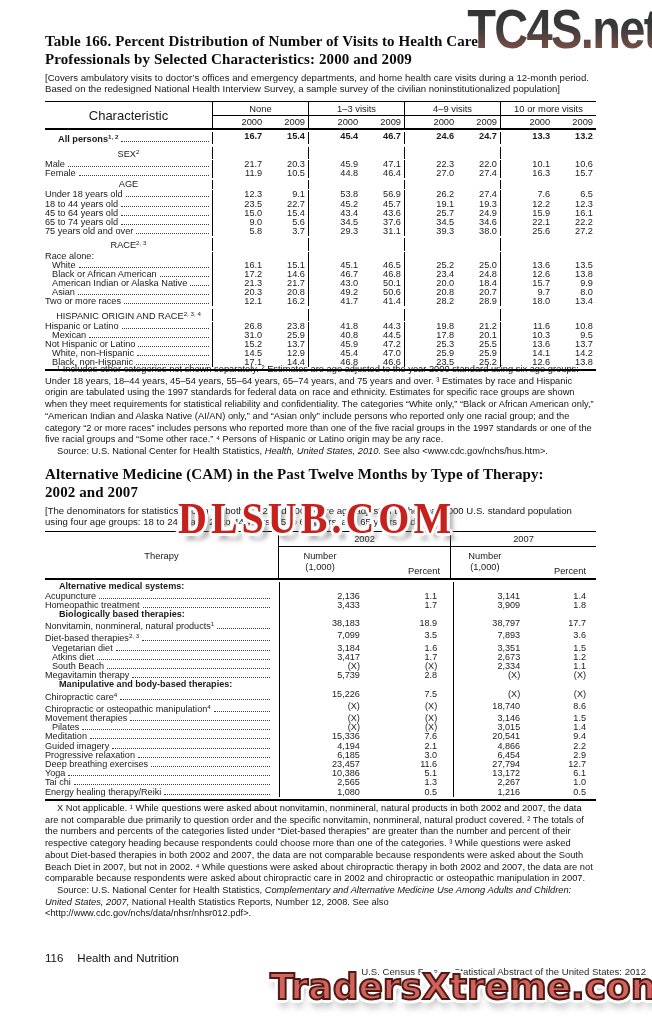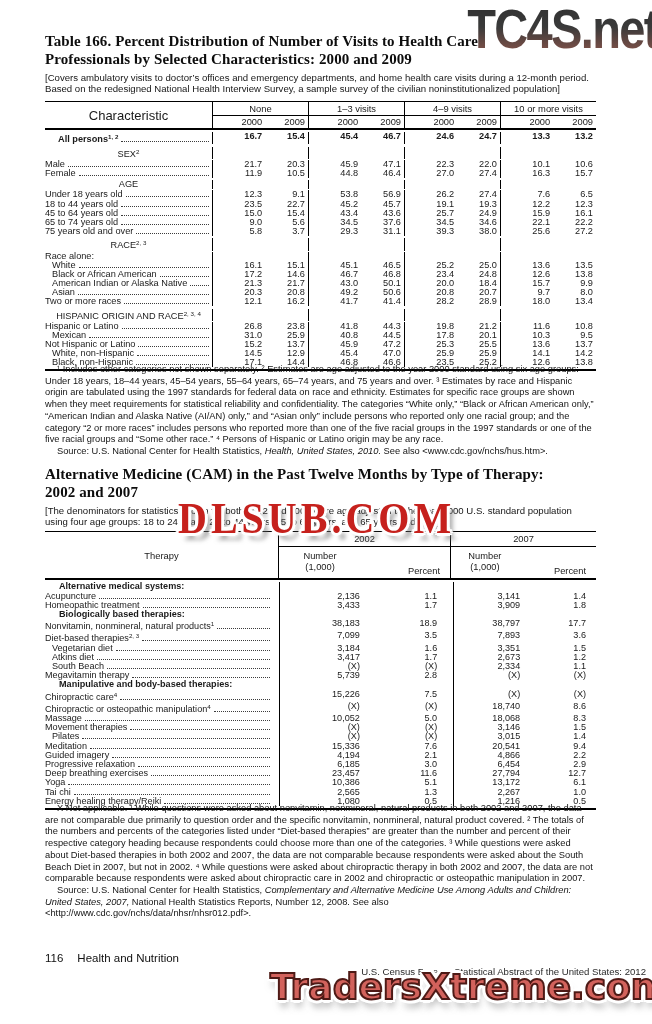--- a/index.html
+++ b/index.html
@@ -839,34 +839,20 @@
               <div class="cn">(X)</div>
               <div class="cp">(X)</div>
             </div>
             <div class="g167 w1">
               <div class="cn">18,740</div>
               <div class="cp">8.6</div>
             </div>
           </div>
           <div class="r167 data">
             <div class="lbl167">
-              <span class="txt">Massage</span>
-              <span class="lead"></span>
-            </div>
-            <div class="g167 w0">
-              <div class="cn">10,052</div>
-              <div class="cp">5.0</div>
-            </div>
-            <div class="g167 w1">
-              <div class="cn">18,068</div>
-              <div class="cp">8.3</div>
-            </div>
-          </div>
-          <div class="r167 data">
-            <div class="lbl167">
               <span class="txt">Movement therapies</span>
               <span class="lead"></span>
             </div>
             <div class="g167 w0">
               <div class="cn">(X)</div>
               <div class="cp">(X)</div>
             </div>
             <div class="g167 w1">
               <div class="cn">3,146</div>
               <div class="cp">1.5</div>

